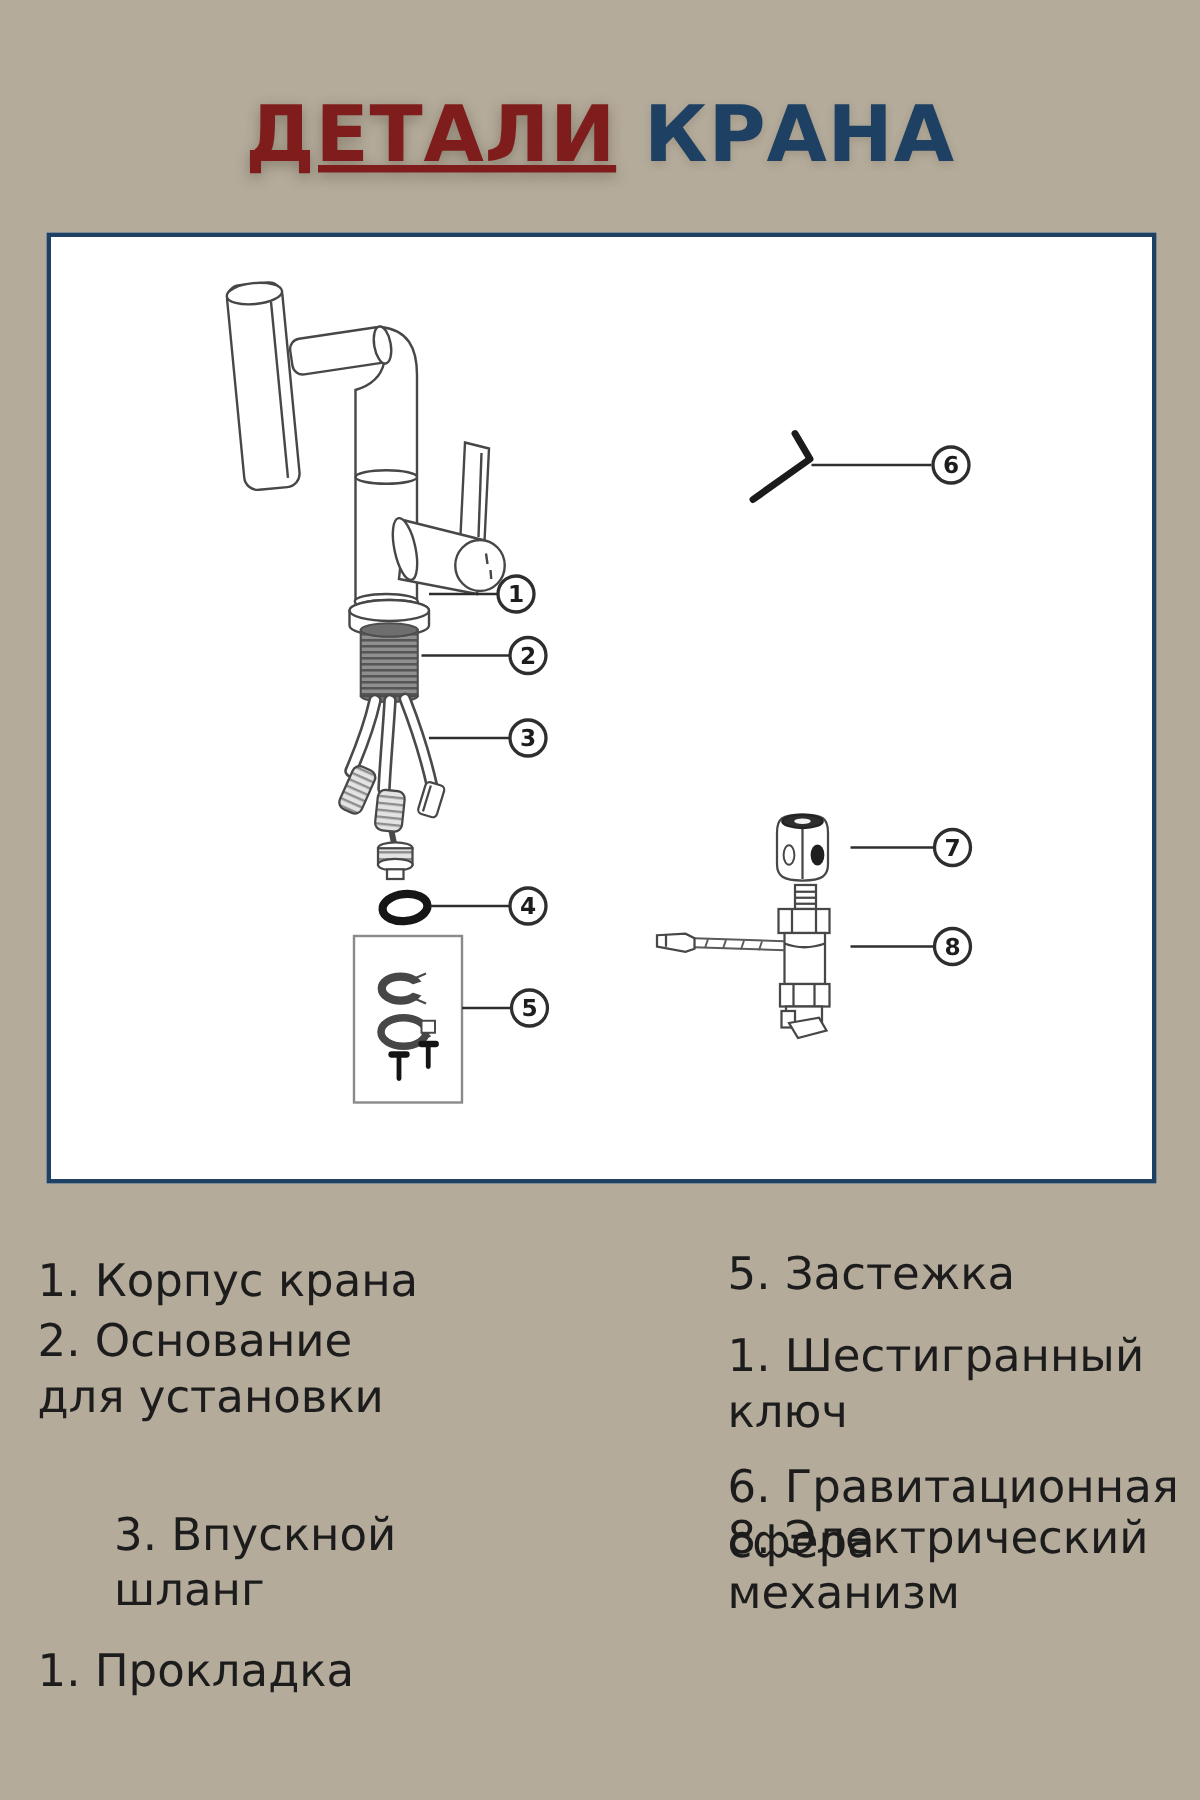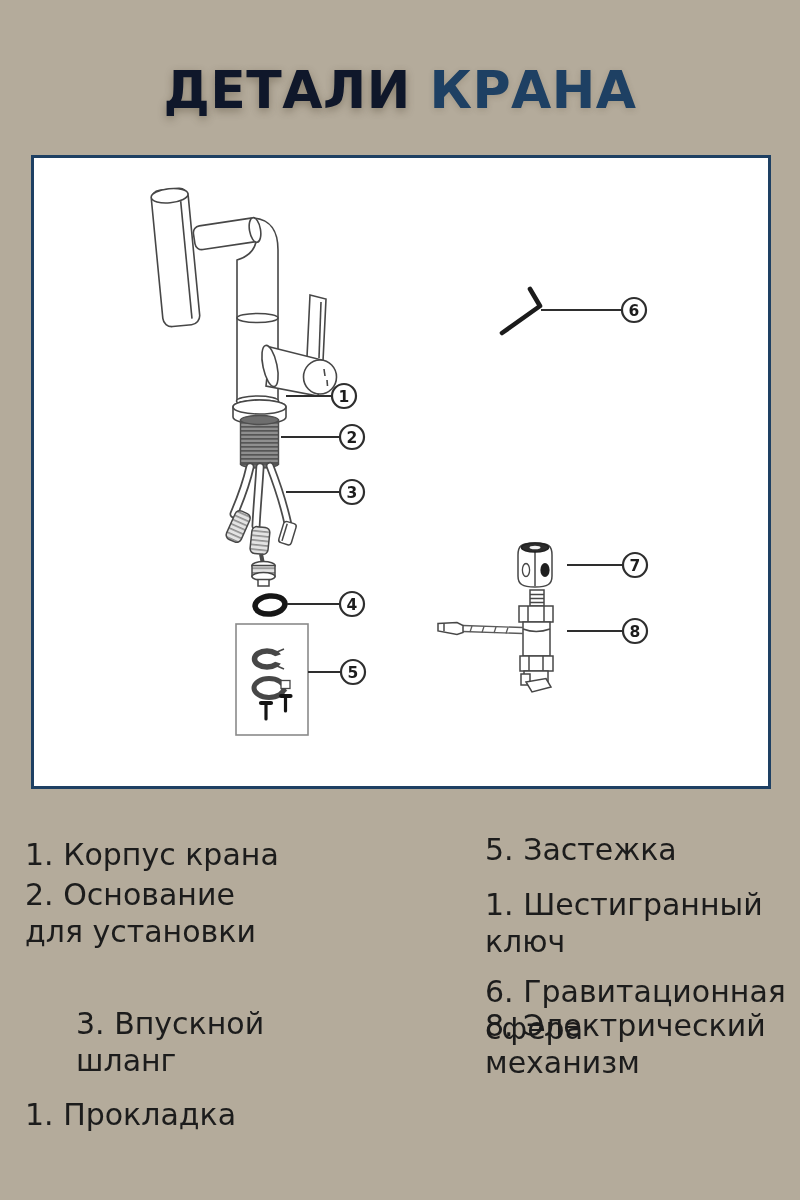--- a/index.html
+++ b/index.html
@@ -6,21 +6,21 @@
   body{
     width:800px;height:1200px;position:relative;overflow:hidden;
     background:#b4ab9b;
     font-family:"DejaVu Sans","Liberation Sans",sans-serif;
   }
   .title{
     position:absolute;top:64px;left:0;width:800px;
     text-align:center;font-size:52px;font-weight:bold;letter-spacing:.5px;
     line-height:1.0;white-space:nowrap;
   }
-  .title .w1{color:#0f172a;text-shadow:0 3px 9px rgba(70,60,40,.40);}
+  .title .w1{color:#7f1d1d;text-shadow:0 3px 9px rgba(70,60,40,.40);text-decoration:underline;}
   .title .w2{color:#1e4063;text-shadow:0 2px 6px rgba(70,60,40,.18);}
   .panel{
     position:absolute;left:31px;top:155px;width:740px;height:634px;
     background:#ffffff;border:3px solid #1e4063;box-sizing:border-box;
   }
   .panel svg{display:block;width:734px;height:628px;}
   .part{
     position:absolute;color:#1c1c1c;font-size:30px;line-height:37px;
     white-space:pre-line;letter-spacing:0;
   }

